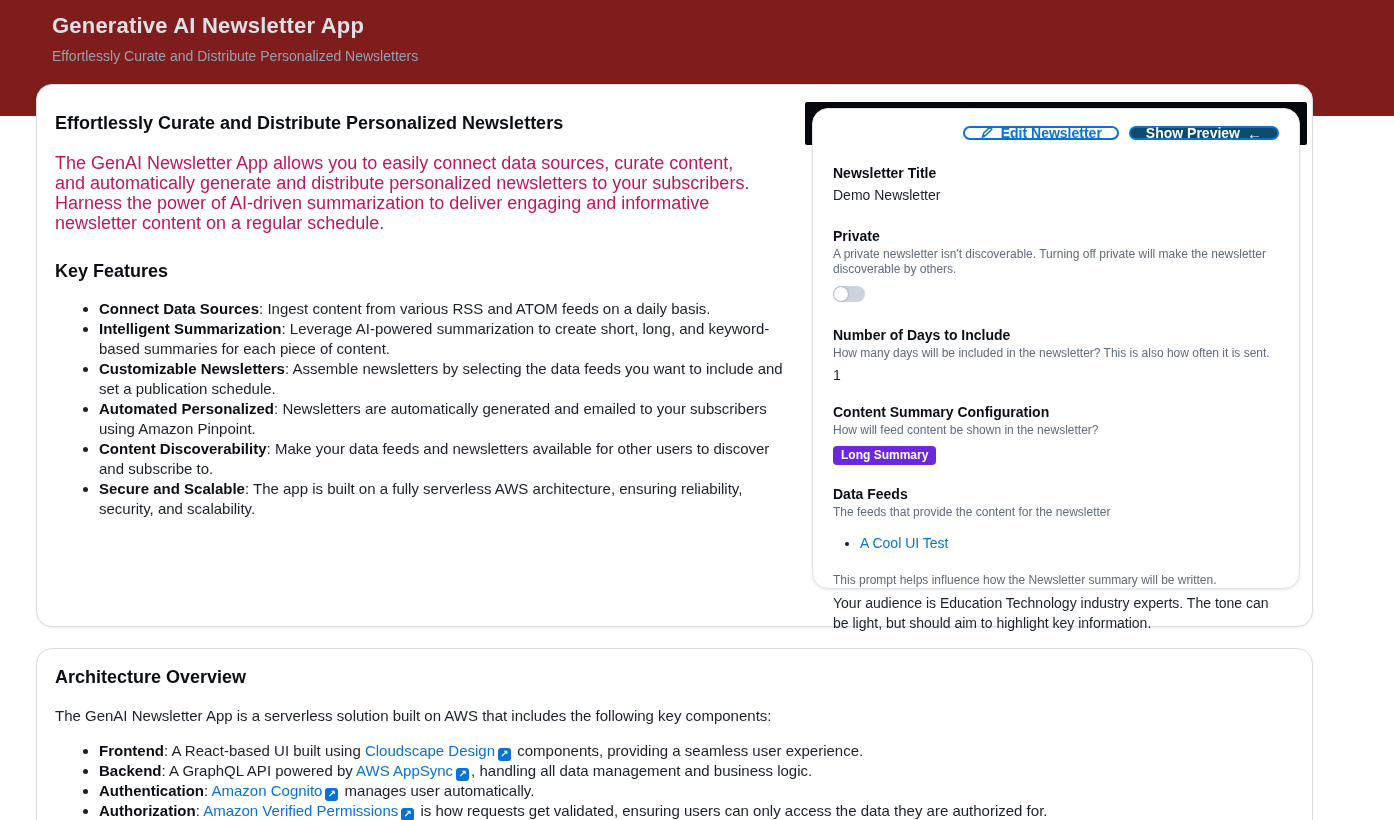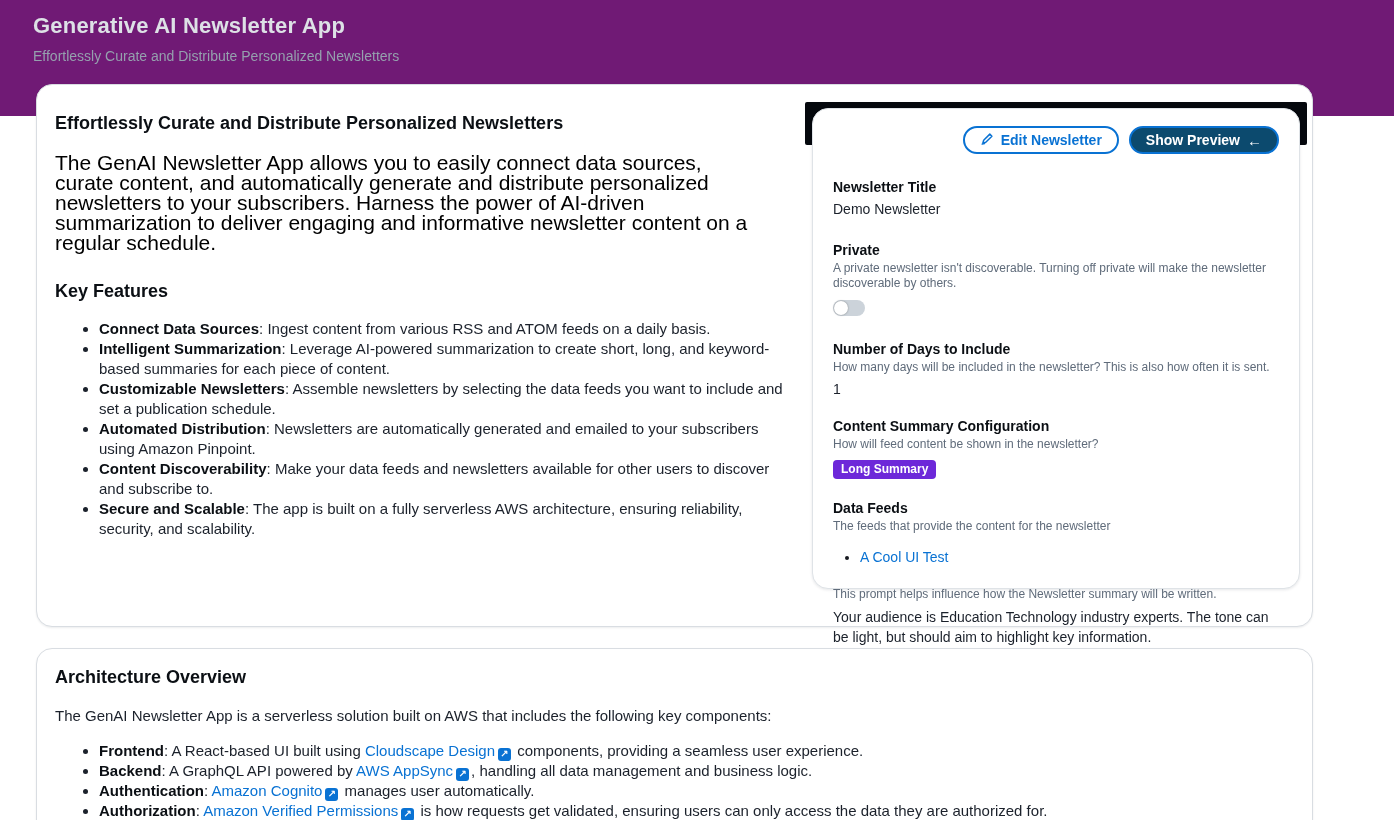--- a/index.html
+++ b/index.html
@@ -1,48 +1,48 @@
 <!DOCTYPE html>
 <html><head>
 <meta charset="utf-8">
 <style>
   * { box-sizing: border-box; margin: 0; padding: 0; }
   html, body { width: 1394px; height: 820px; overflow: hidden; background: #ffffff;
     font-family: "Liberation Sans", "DejaVu Sans", sans-serif; color: #16191f; }
 
   
-  .app-header { height: 116px; background: #701a75; padding: 13px 0 0 33px; }
+  .app-header { height: 116px; background: #7f1d1d; padding: 13px 0 0 52px; }
   .app-header .title { color: #dde1e6; font-size: 22px; font-weight: bold; letter-spacing: .2px; }
   .app-header .subtitle { color: #95a0ae; font-size: 14px; margin-top: 9px; }
 
   
   .card { background: #fff; border: 1px solid #d9dde2; border-radius: 16px;
           margin-left: 36px; margin-right: 81px; box-shadow: 0 1px 2px rgba(0,23,44,.08); }
   .card1 { margin-top: -32px; height: 543px; padding: 18px 16px 18px 18px; position: relative; }
   .card2 { margin-top: 21px; height: 280px; padding: 18px 16px 18px 18px; }
 
   .card1-grid { display: flex; gap: 32px; }
   .intro-col { width: 718px; flex: 0 0 auto; padding-top: 10px; }
 
   h2.sec { font-size: 18px; font-weight: bold; color: #0b0f14; }
-  .intro-col p.lede { margin-top: 19px; font-size: 21px; line-height: 20px; color: #000000; width: 700px; }
+  .intro-col p.lede { margin-top: 19px; font-size: 18px; line-height: 20px; color: #be185d; width: 700px; }
   .intro-col h2.feat { margin-top: 28px; }
   ul.features { margin-top: 17px; padding-left: 44px; }
   ul.features li { font-size: 15px; line-height: 20px; color: #1b212b; margin-bottom: 0; width: 690px; }
   ul.features li b, ul.arch li b { color: #0b0f14; }
 
   
   .shot-col { position: relative; width: 502px; flex: 0 0 auto; }
   .shot-black { position: absolute; left: 0; top: -1px; width: 502px; height: 43px;
                 background: #05080d; border-radius: 2px; }
   .shot-card { position: relative; margin: 5px 7px 0 7px; height: 481px; background: #fff;
                border: 1px solid #dfe3e7; border-radius: 16px; padding: 17px 20px;
                box-shadow: 0 1px 3px rgba(0,23,44,.10); }
   .shot-actions { display: flex; justify-content: flex-end; gap: 10px; }
-  .btn { height: 28px; border-radius: 14px; font-size: 14px; font-weight: bold;
+  .btn { height: 14px; border-radius: 14px; font-size: 14px; font-weight: bold;
          display: inline-flex; align-items: center; gap: 7px; padding: 0 15px; cursor: pointer;
          font-family: inherit; }
   .btn-outline { background: #fff; border: 2px solid #0972d3; color: #0972d3; }
   .btn-solid { background: #0c4a6e; border: 2px solid #0972d3; color: #fff; }
   .btn-solid .arrow { font-size: 15px; line-height: 1; }
 
   .field { margin-top: 25px; }
   .field.gap-lg { margin-top: 21px; }
   .f-label { font-size: 14px; font-weight: bold; color: #0b0f14; }
   .f-desc { font-size: 12px; line-height: 15px; color: #5f6b7a; margin-top: 3px; width: 450px; }
@@ -86,21 +86,21 @@
   <section class="card card1">
     <div class="card1-grid">
       <div class="intro-col">
         <h2 class="sec">Effortlessly Curate and Distribute Personalized Newsletters</h2>
         <p class="lede">The GenAI Newsletter App allows you to easily connect data sources, curate content, and automatically generate and distribute personalized newsletters to your subscribers. Harness the power of AI-driven summarization to deliver engaging and informative newsletter content on a regular schedule.</p>
         <h2 class="sec feat">Key Features</h2>
         <ul class="features">
           <li><b>Connect Data Sources</b><span>: Ingest content from various RSS and ATOM feeds on a daily basis.</span></li>
           <li><b>Intelligent Summarization</b><span>: Leverage AI-powered summarization to create short, long, and keyword-based summaries for each piece of content.</span></li>
           <li><b>Customizable Newsletters</b><span>: Assemble newsletters by selecting the data feeds you want to include and set a publication schedule.</span></li>
-          <li><b>Automated Distribution</b><span>: Newsletters are automatically generated and emailed to your subscribers using Amazon Pinpoint.</span></li>
+          <li><b>Automated Personalized</b><span>: Newsletters are automatically generated and emailed to your subscribers using Amazon Pinpoint.</span></li>
           <li><b>Content Discoverability</b><span>: Make your data feeds and newsletters available for other users to discover and subscribe to.</span></li>
           <li><b>Secure and Scalable</b><span>: The app is built on a fully serverless AWS architecture, ensuring reliability, security, and scalability.</span></li>
         </ul>
       </div>
 
       <div class="shot-col">
         <div class="shot-black"></div>
         <div class="shot-card">
 
           <div class="shot-actions">

